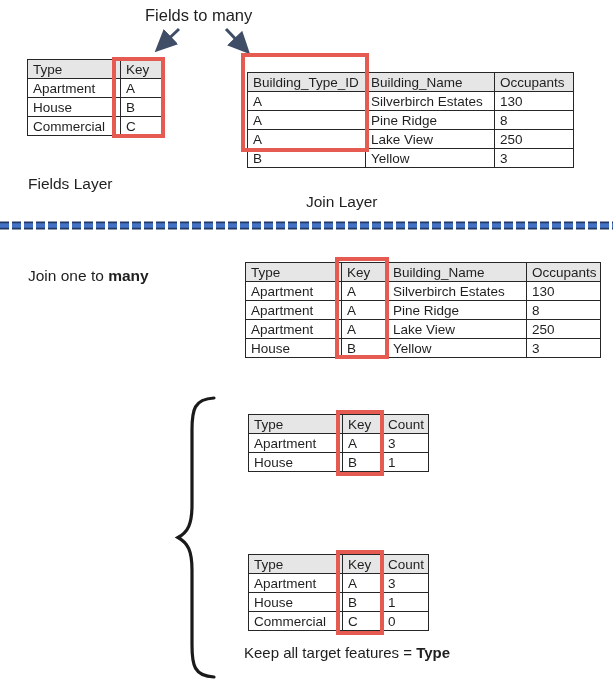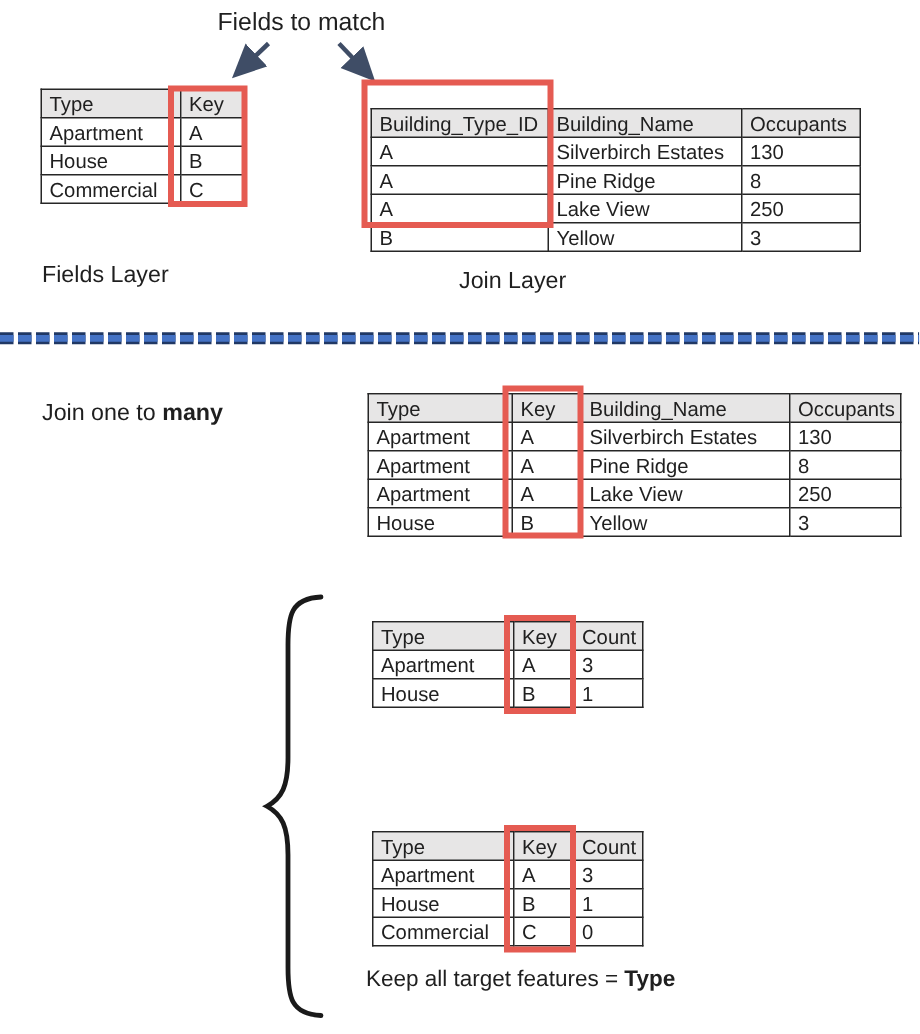--- a/index.html
+++ b/index.html
@@ -54,21 +54,21 @@
   .ah-fill{fill:var(--arrow-navy);}
   .div-dark{stroke:var(--divider-dark);stroke-width:8;}
   .div-blue{stroke:var(--divider-blue);stroke-width:4.5;}
   .brace{stroke:#1a1a1a;stroke-width:3.2;fill:none;stroke-linecap:round;}
 </style>
 </head>
 <body>
 
 <div class="page">
 
-  <div class="abs fields-title" style="left:145px;top:6px;">Fields to match</div>
+  <div class="abs fields-title" style="left:145px;top:6px;">Fields to many</div>
 
   <svg class="overlay" width="613" height="689" viewBox="0 0 613 689">
     <defs>
       <marker id="ah" markerWidth="8" markerHeight="8" refX="5.5" refY="3.5" orient="auto">
         <path class="ah-fill" d="M0,0 L7.5,3.5 L0,7 z"></path>
       </marker>
     </defs>
     <line class="arrow" x1="179" y1="29" x2="159" y2="48" marker-end="url(#ah)"></line>
     <line class="arrow" x1="226" y1="29" x2="246" y2="50" marker-end="url(#ah)"></line>
     <line class="div-dark" x1="0" y1="225.5" x2="613" y2="225.5" stroke-dasharray="9 3"></line>
@@ -122,21 +122,21 @@
           <td>250</td>
         </tr>
         <tr>
           <td>B</td>
           <td>Yellow</td>
           <td>3</td>
         </tr>
       </tbody>
     </table>
   <div class="red-box" style="left:241px;top:53px;width:128px;height:99px;"></div>
-  <div class="abs lbl" style="left:306px;top:179px;">Join Layer</div>
+  <div class="abs lbl" style="left:306px;top:193px;">Join Layer</div>
 
   <div class="abs lbl" style="left:28px;top:267px;"><span>Join one to </span><b>many</b></div>
   <table class="tbl tbl-many abs" style="left:245px;top:262px;">
       <tbody>
         <tr>
           <th>Type</th>
           <th>Key</th>
           <th>Building_Name</th>
           <th>Occupants</th>
         </tr>

